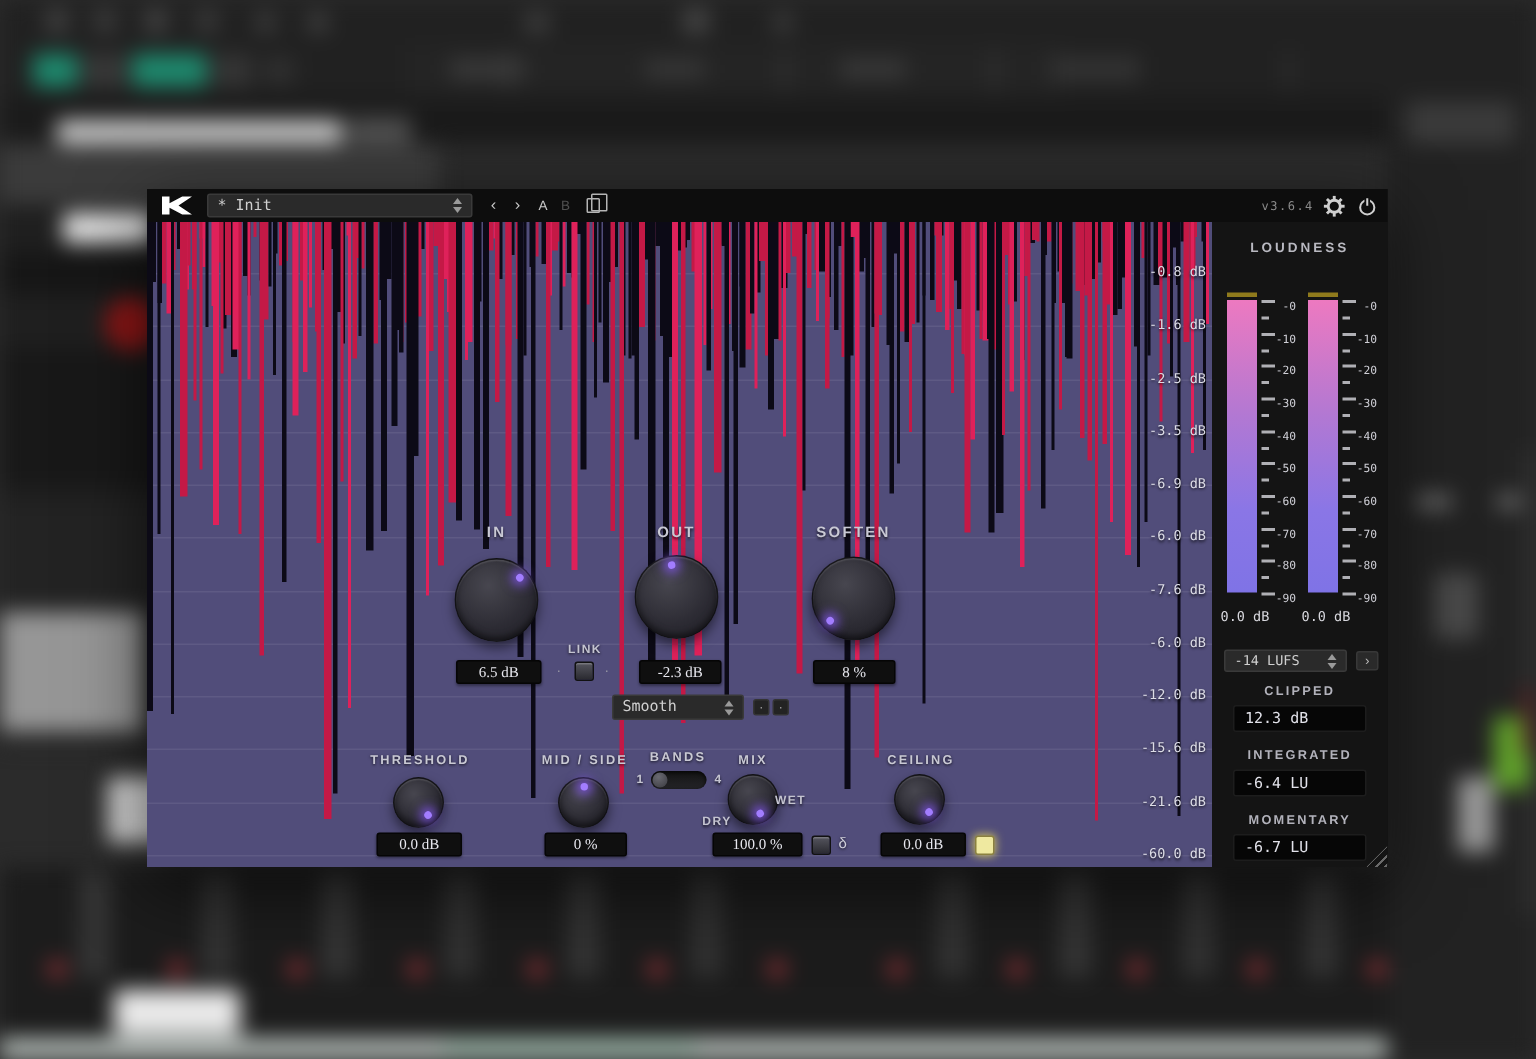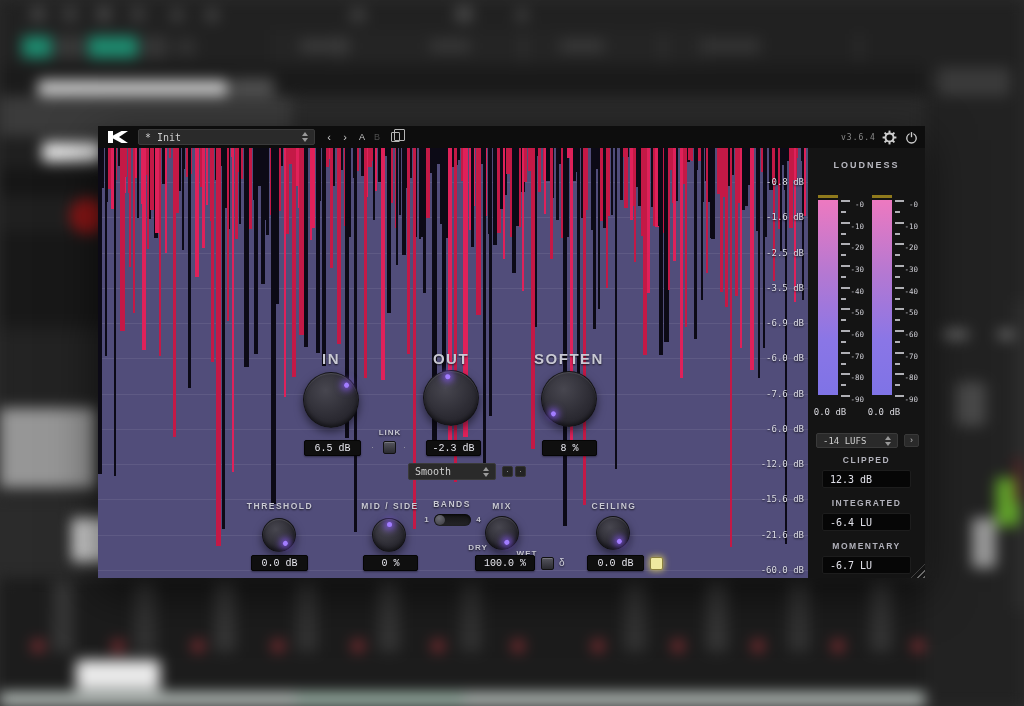--- a/index.html
+++ b/index.html
@@ -39,38 +39,38 @@
   .display { position:absolute; left:0; top:22px; width:710px; height:430px;
              background:#514d7a; overflow:hidden; }
   #db-grid, #wave-bars, #db-labels { position:absolute; inset:0; pointer-events:none; }
   #db-grid { z-index:0; } #wave-bars { z-index:1; } #db-labels { z-index:2; }
   #db-grid i { position:absolute; left:0; width:710px; height:1px; background:rgba(255,255,255,.08); display:block; }
   #wave-bars i { position:absolute; top:0; display:block; }
   #db-labels span { position:absolute; right:4px; transform:translateY(-50%);
              color:#dcdce6; font-size:9px; font-family:"DejaVu Sans Mono", monospace;
              text-shadow:0 1px 2px rgba(0,0,0,.8); }
   .ctl { position:absolute; z-index:3; }
-  .ctl-label { color:#c9c9d4; font-size:15px; font-weight:bold; letter-spacing:1.5px;
+  .ctl-label { color:#c9c9d4; font-size:10px; font-weight:bold; letter-spacing:1.5px;
                text-shadow:0 1px 2px rgba(0,0,0,.75); white-space:nowrap;
                transform:translateX(-50%); }
   .ctl-label.small { font-size:8.5px; }
   .tiny-label { color:#c4c4d0; font-size:8px; font-weight:bold; letter-spacing:1px;
                 text-shadow:0 1px 2px rgba(0,0,0,.75); transform:translateX(-50%); white-space:nowrap; }
   .knob { border-radius:50%; position:absolute;
           background:radial-gradient(circle at 40% 32%, #47464f, #2c2b33 58%, #1f1e25 100%);
           box-shadow:0 4px 8px rgba(0,0,0,.5), inset 0 1px 1px rgba(255,255,255,.14), inset 0 -2px 4px rgba(0,0,0,.5);
           border:1px solid rgba(0,0,0,.55); }
   .knob.big { width:56px; height:56px; }
   .knob.small { width:34px; height:34px; }
   .ptr { position:absolute; inset:0; transform:rotate(var(--a)); }
   .ptr::after { content:''; position:absolute; top:3px; left:50%; width:5px; height:5px;
                 margin-left:-2.5px; border-radius:50%; background:#a27dff;
                 box-shadow:0 0 7px 3px rgba(140,92,255,.8); }
   .vbox { position:absolute; background:#0f0f0f; border:1px solid #050505; border-radius:2px;
-          color:#e7e7ee; font-size:10px; font-family:Liberation Mono, monospace;
+          color:#e7e7ee; font-size:10px; font-family:Liberation Serif, serif;
           display:flex; align-items:center; justify-content:center; z-index:3;
           box-shadow:0 1px 2px rgba(0,0,0,.4); }
   .mini-check { position:absolute; width:13px; height:13px; border-radius:2px; z-index:3;
           background:linear-gradient(#55555e,#2a2a30); border:1px solid #111;
           box-shadow:inset 0 1px 0 rgba(255,255,255,.2); }
   .mini-check.lit { background:#efe9a0; box-shadow:0 0 6px 1px rgba(222,208,96,.8); border-color:#8a8040; }
   .dot { position:absolute; color:#9a9aa6; font-size:9px; z-index:3; }
   .mode-combo { left:310px; top:315px; width:88px; height:17px; z-index:3; }
   .sq-btn { position:absolute; width:11px; height:11px; background:#232323; border:1px solid #343434;
             border-radius:2px; color:#aaa; font-size:8px; line-height:9px; text-align:center; z-index:3; }
@@ -621,21 +621,21 @@
       <div class="bands-track">
           <div class="bands-thumb"></div>
         </div>
       <div class="ctl tiny-label" style="left:381px;top:367px">4</div>
 
       <div class="ctl ctl-label small" style="left:404px;top:353px">MIX</div>
       <div class="knob small ctl" style="left:387px;top:368px;--a:150deg">
           <div class="ptr"></div>
         </div>
       <div class="ctl tiny-label" style="left:380px;top:395px">DRY</div>
-      <div class="ctl tiny-label" style="left:429px;top:401px">WET</div>
+      <div class="ctl tiny-label" style="left:429px;top:381px">WET</div>
       <div class="vbox" style="left:377px;top:407px;width:60px;height:16px">100.0 %</div>
       <div class="mini-check" style="left:443px;top:409px"></div>
       <span class="greek" style="left:461px;top:409px">δ</span>
 
       <div class="ctl ctl-label small" style="left:516px;top:353px">CEILING</div>
       <div class="knob small ctl" style="left:498px;top:368px;--a:140deg">
           <div class="ptr"></div>
         </div>
       <div class="vbox" style="left:489px;top:407px;width:57px;height:16px">0.0 dB</div>
       <div class="mini-check lit" style="left:552px;top:409px"></div>

